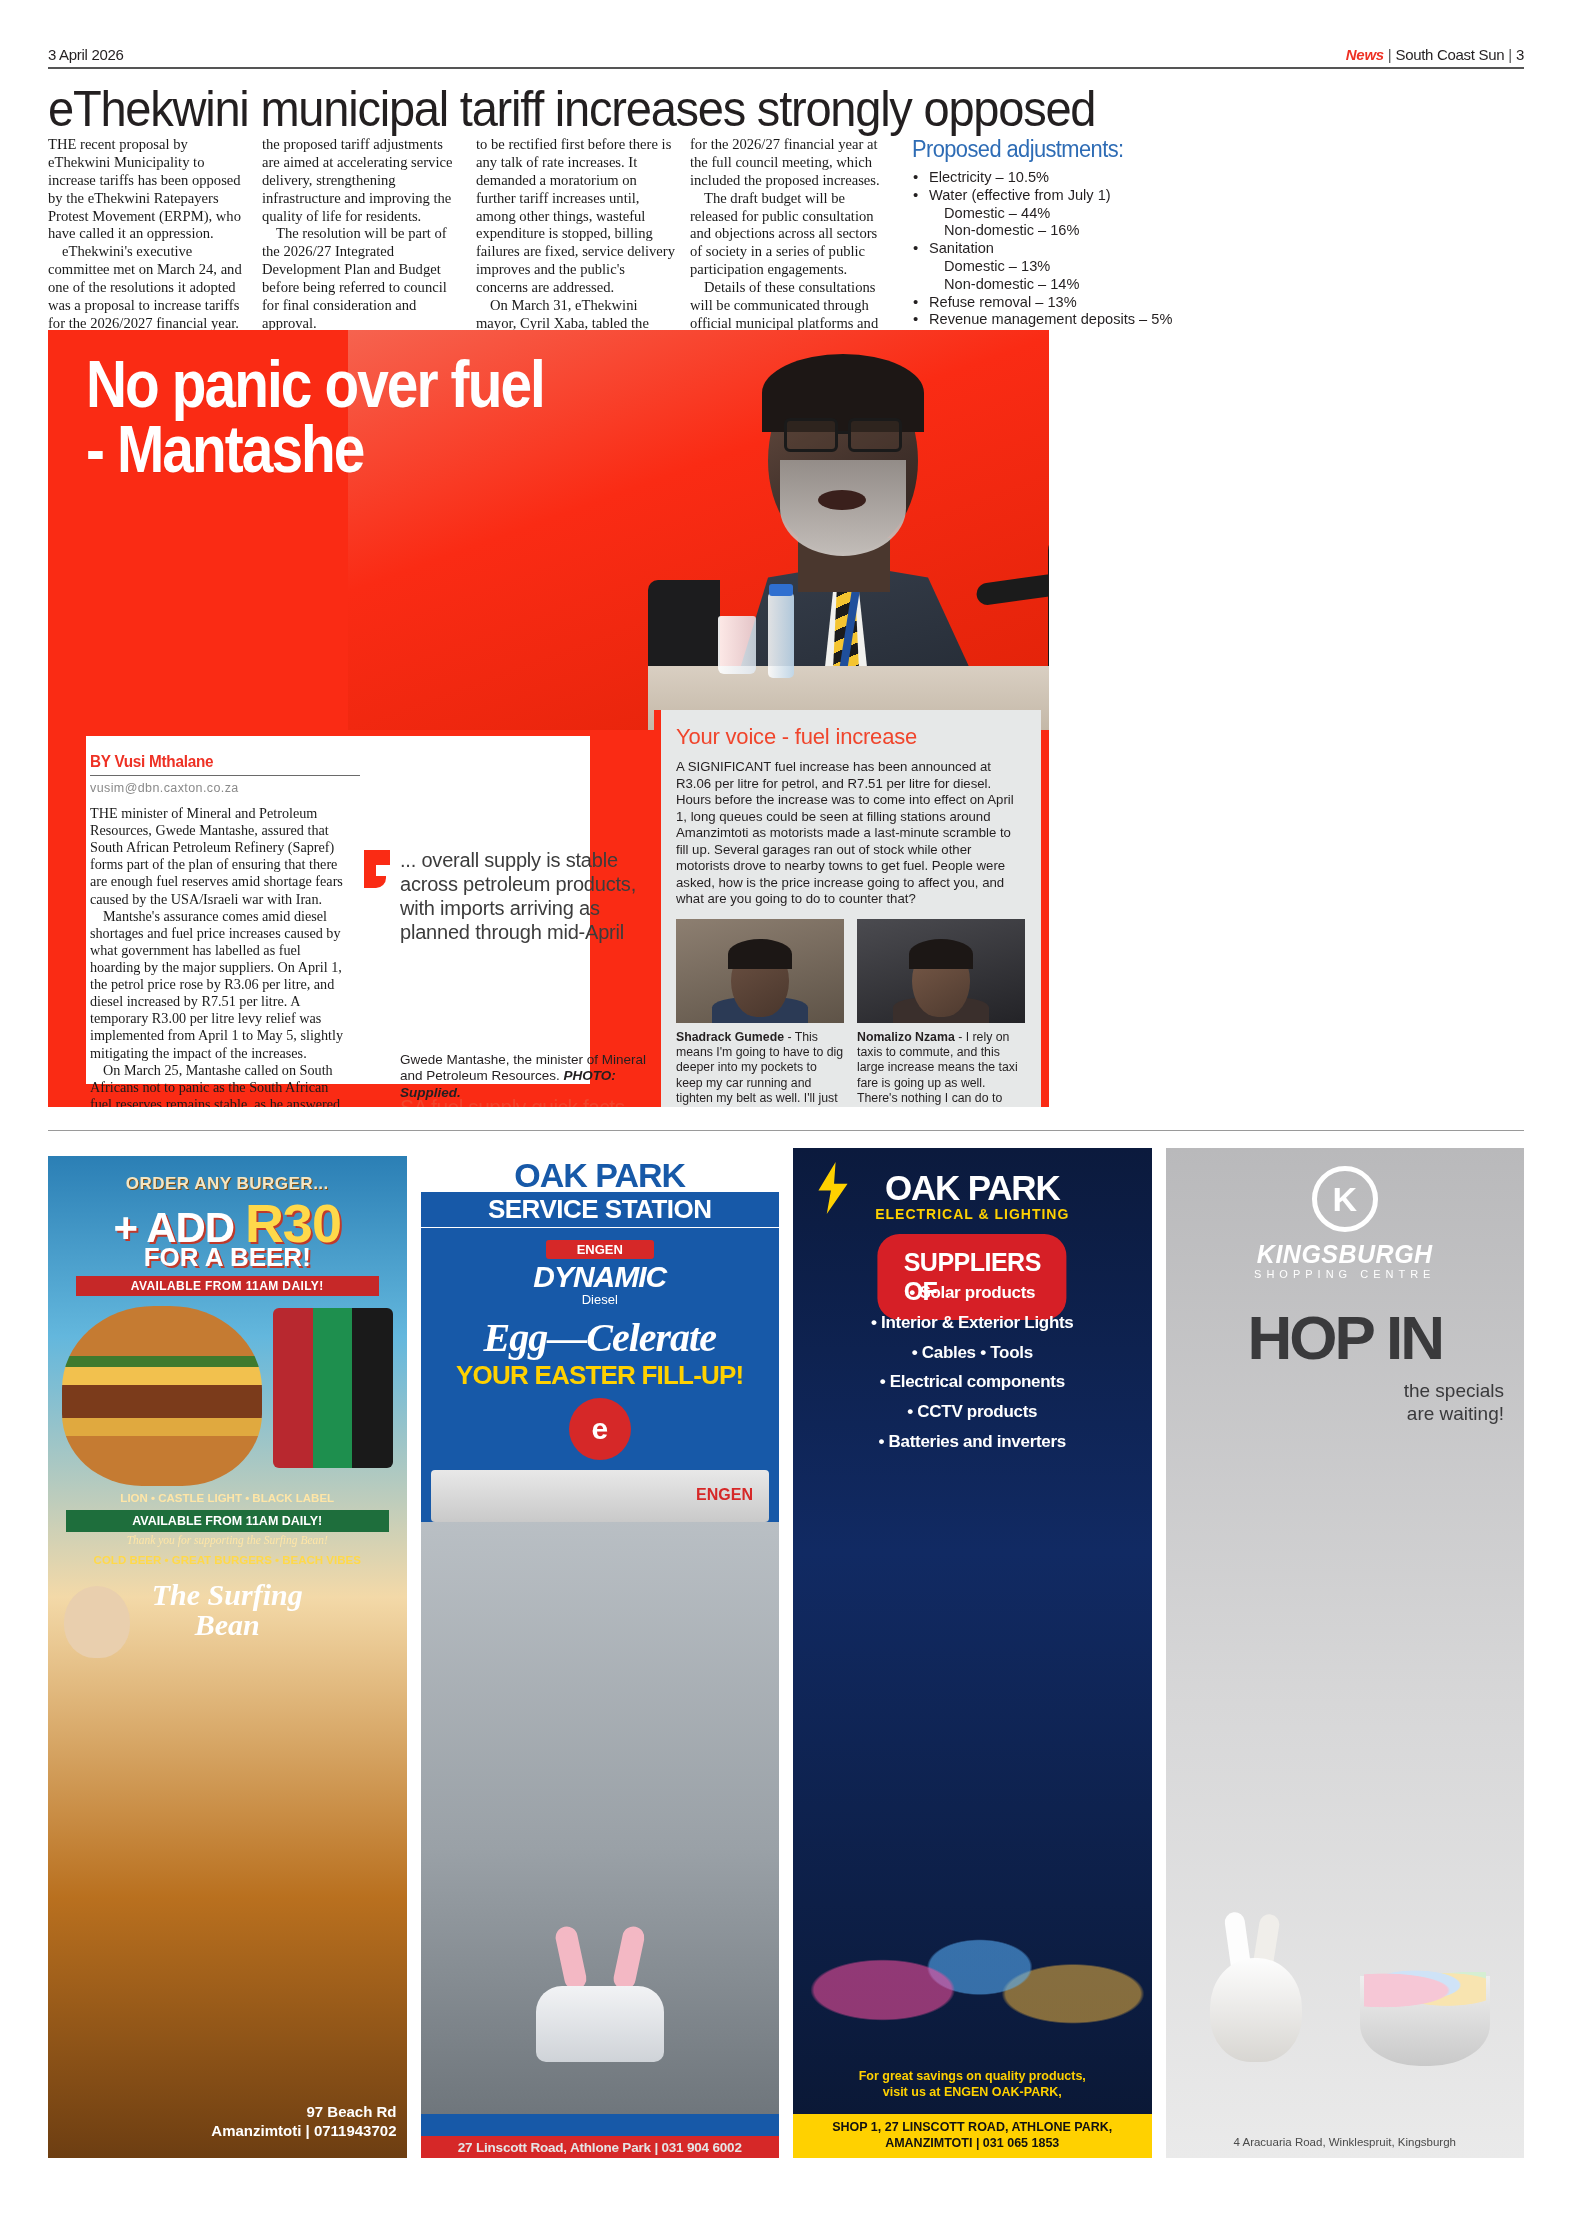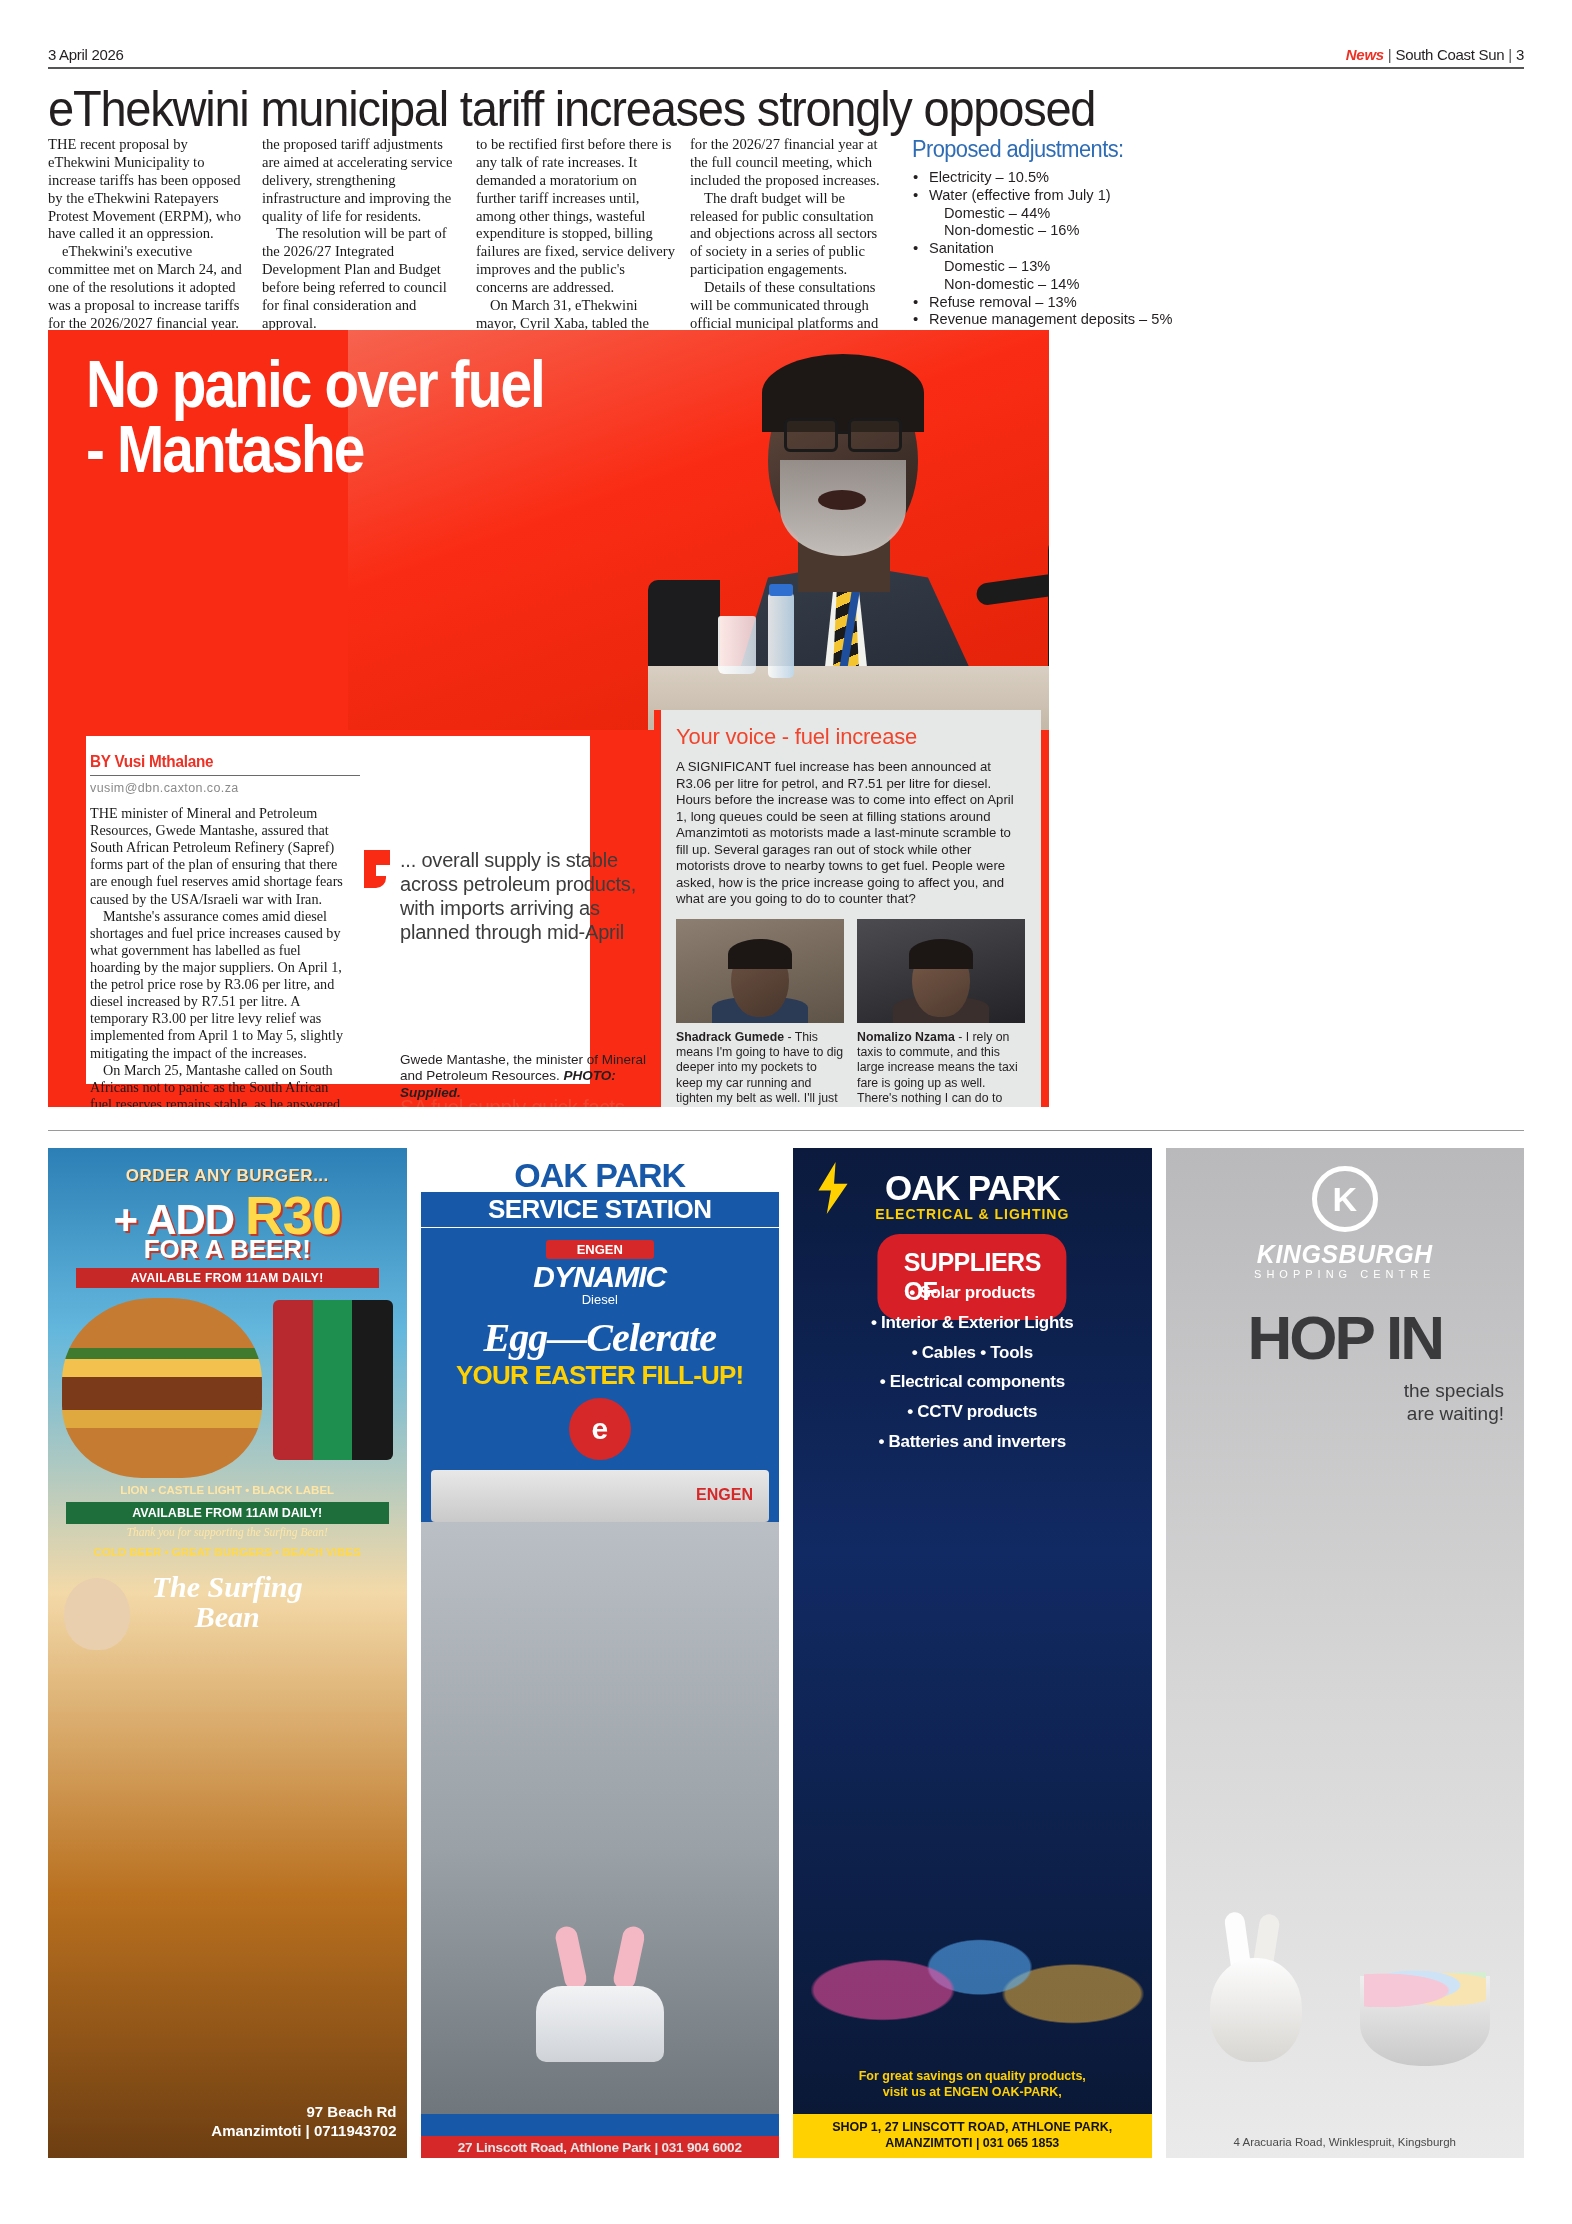--- a/index.html
+++ b/index.html
@@ -187,21 +187,21 @@
   
   .bottom-rule { position:absolute; left:48px; right:48px; top:1130px;
      border-bottom:1px solid #9a9a9a; }
 
   
   .ads { position:absolute; left:48px; top:1148px; width:1476px; height:1010px;
     display:grid; grid-template-columns:repeat(4, 1fr); column-gap:14px; }
   .ad { position:relative; overflow:hidden; }
 
   
-  .ad1 { background:linear-gradient(180deg,#2b7fb5 0%,#63b7dd 18%,#f3d9a8 44%,#b9701f 74%,#6d3e12 100%); }
+  .ad1 { background:linear-gradient(180deg,#2b7fb5 0%,#63b7dd 18%,#f3d9a8 44%,#b9701f 74%,#6d3e12 100%);margin-top:8px; }
   .ad1 .a-order { position:absolute; top:18px; left:0; right:0; text-align:center;
     font-family:"Liberation Sans", sans-serif; font-weight:bold; font-size:17px;
     color:#f4e6c3; letter-spacing:0.5px; -webkit-text-stroke:0; text-shadow:1px 1px 0 #7a4b12; }
   .ad1 .a-add { position:absolute; top:36px; left:0; right:0; text-align:center;
     font-family:"Liberation Sans", sans-serif; font-weight:bold; font-size:42px;
     color:#ffffff; letter-spacing:-1px; text-shadow:2px 2px 0 #c0392b; }
   .ad1 .a-add em { color:#ffd94a; font-style:normal; font-size:54px; }
   .ad1 .a-for { position:absolute; top:86px; left:0; right:0; text-align:center;
     font-family:"Liberation Sans", sans-serif; font-weight:bold; font-size:26px;
     color:#ffffff; text-shadow:2px 2px 0 #c0392b; }

